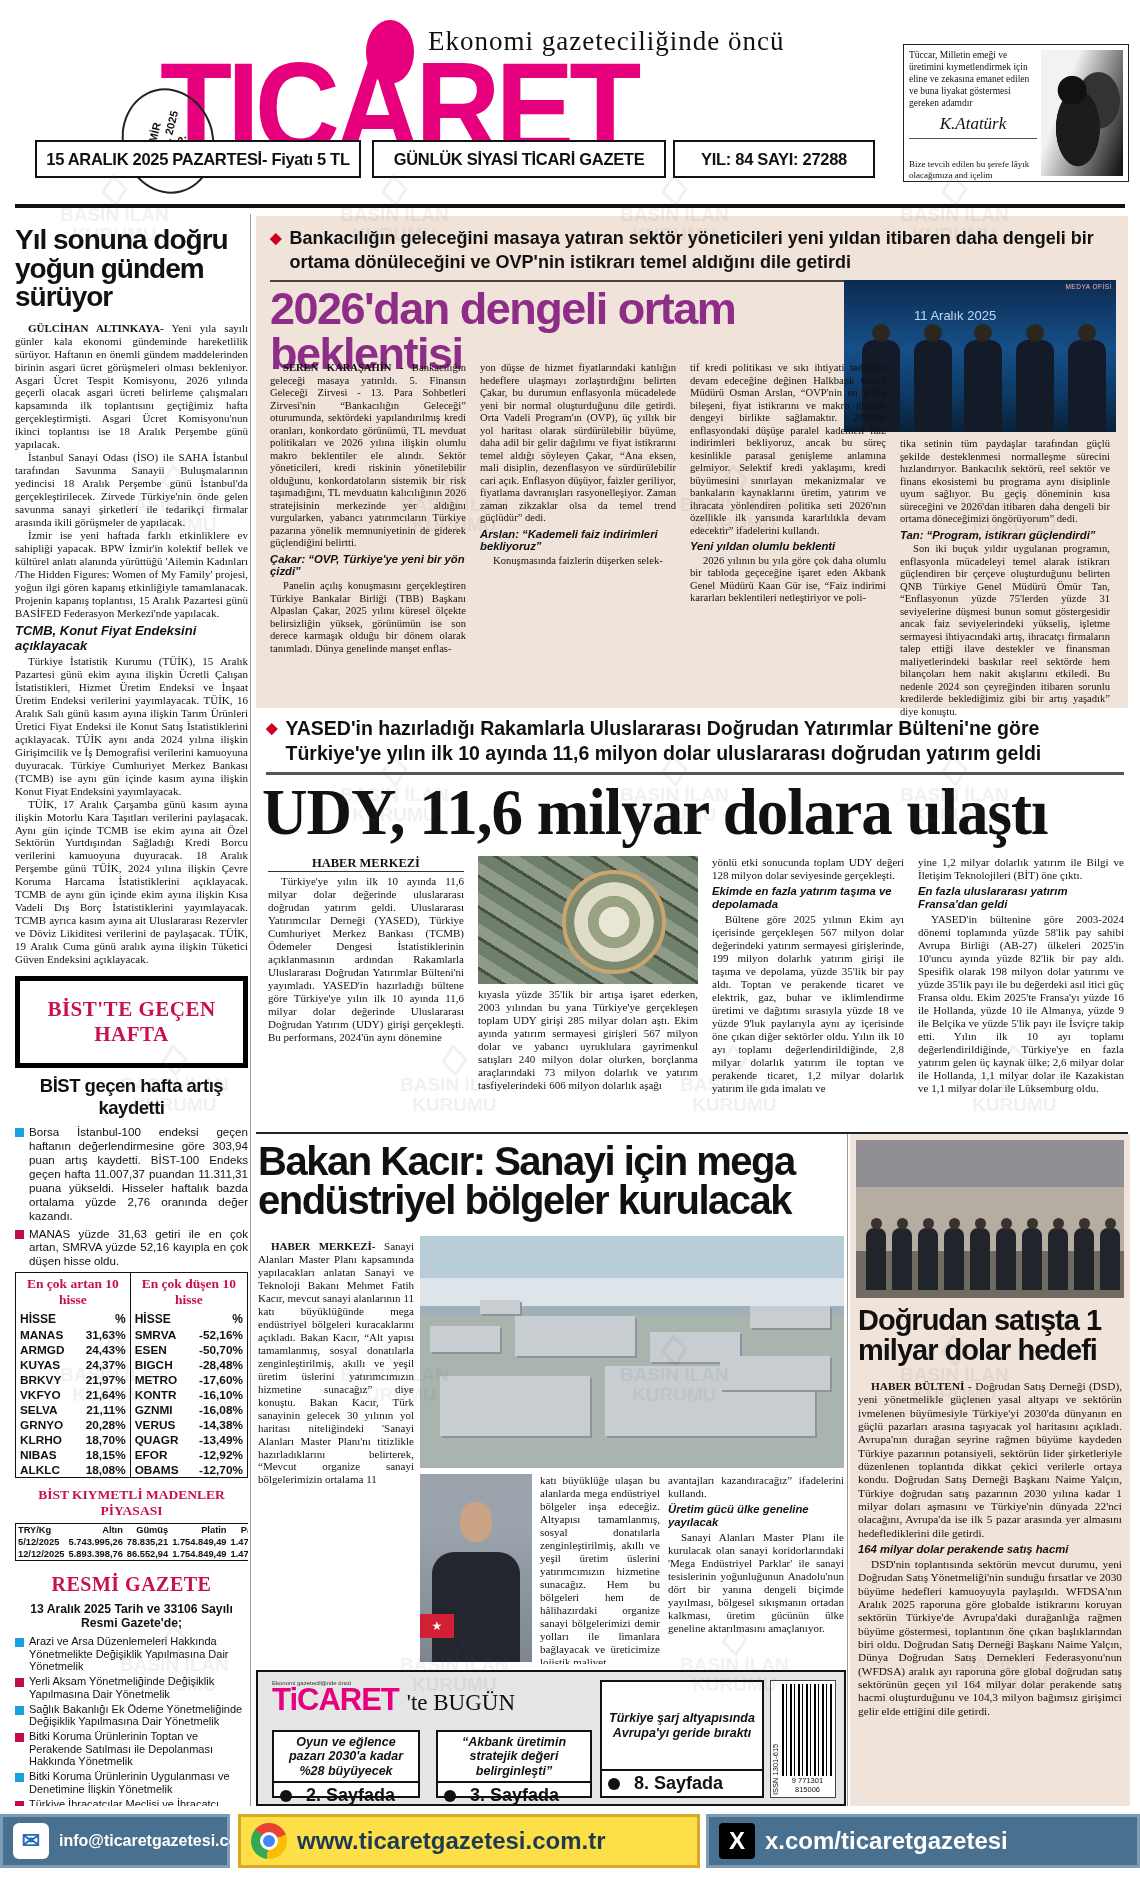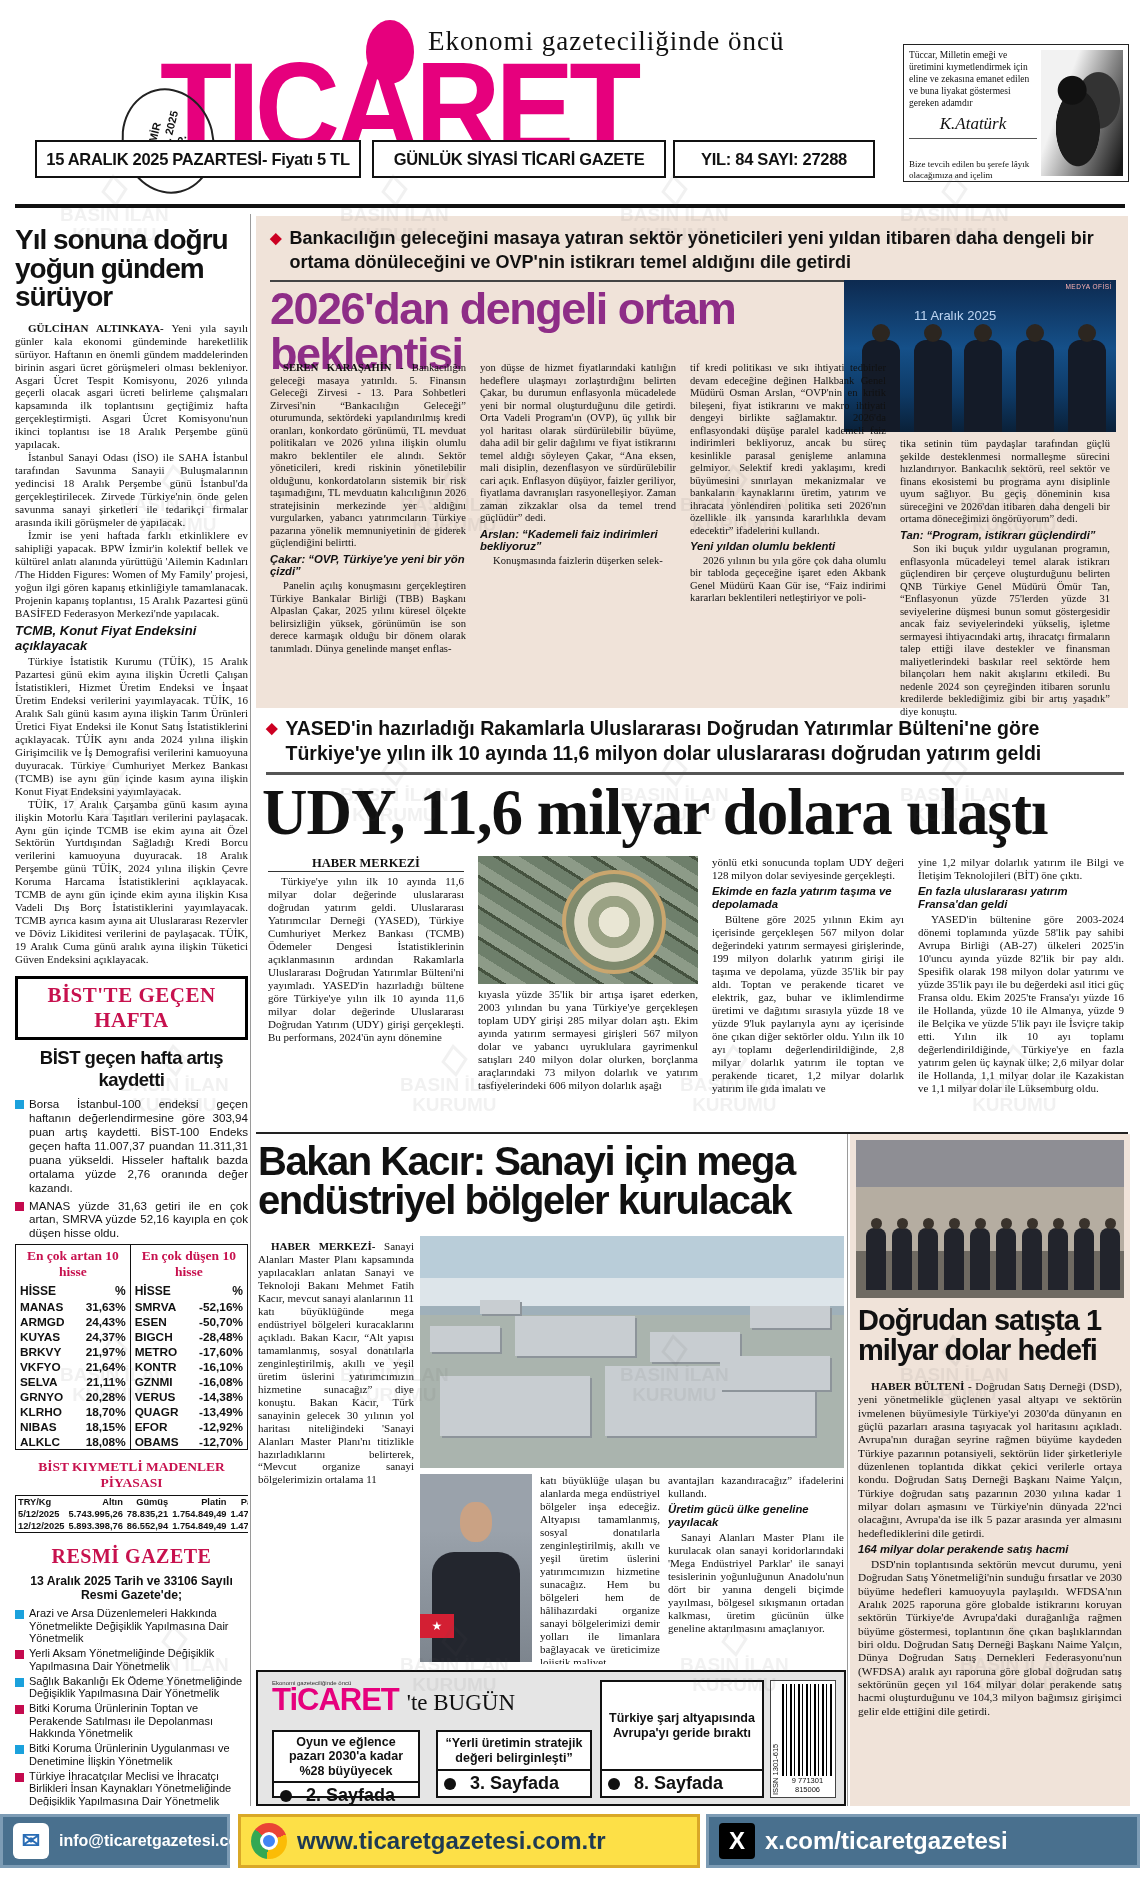--- a/index.html
+++ b/index.html
@@ -38,21 +38,21 @@
   #rule-top{left:15px;top:204px;width:1110px;height:4px;background:#111;}
   .vline{width:1px;background:#9a9a9a;}
 
   
   #left-col{left:15px;top:214px;width:233px;height:1592px;overflow:hidden;}
   #left-headline{font-family:"Liberation Sans",sans-serif;font-weight:bold;font-size:28px;
                  line-height:1.02;letter-spacing:-1px;margin:12px 0 10px;}
   .body-p{font-size:11px;line-height:1.18;margin:0;text-indent:13px;}
   .lead-sub{font-family:"Liberation Sans",sans-serif;font-weight:bold;font-style:italic;
             font-size:13px;margin:3px 0 2px;}
-  #bist-header{border:3px solid #000000;margin-top:10px;padding:4px 0;}
+  #bist-header{border:5px solid #000000;margin-top:10px;padding:16px 0;}
   #bist-header div{font-size:21px;font-weight:bold;letter-spacing:0.5px;}
   #bist-sub{font-family:"Liberation Sans",sans-serif;font-weight:bold;font-size:18.5px;
             margin:7px 0 6px;letter-spacing:-0.5px;}
   .bullet-item{display:flex;font-family:"Liberation Sans",sans-serif;font-size:11.6px;
                line-height:1.2;margin-bottom:4px;}
   .bullet-sq{flex:0 0 9px;height:9px;margin:3px 5px 0 0;}
   .sq-blue{background:#1ba1dc;}
   .sq-red{background:#c40a4e;}
   #stock-table{width:100%;border-collapse:collapse;border:1.5px solid #111;
                font-family:"Liberation Sans",sans-serif;margin-top:4px;}
@@ -136,21 +136,21 @@
          box-sizing:border-box;padding:6px;}
   #bugun-logo-row{position:absolute;left:14px;top:8px;}
   #bugun-logo-tag{font-size:6px;color:#333;font-family:"Liberation Sans",sans-serif;}
   #bugun-logo{font-family:"Liberation Sans",sans-serif;font-weight:bold;font-size:31px;
               color:#e6007d;letter-spacing:-1px;line-height:0.9;display:inline-block;}
   #bugun-suffix{font-size:23px;display:inline-block;margin-left:4px;}
   .teaser{position:absolute;background:#fff;border:2px solid #111;box-sizing:border-box;
           display:flex;flex-direction:column;}
   .teaser-text{flex:1;display:flex;align-items:center;justify-content:center;text-align:center;
       font-family:"Liberation Sans",sans-serif;font-weight:bold;font-size:12.5px;
-      line-height:1.15;padding:3px;}
+      line-height:1.15;padding:3px;font-style:italic;}
   .teaser-page{border-top:2px solid #111;font-family:"Liberation Sans",sans-serif;
       font-weight:bold;font-size:18px;padding:2px 6px;display:flex;align-items:center;}
   .teaser-page .dot{width:12px;height:12px;border-radius:50%;background:#111;margin-right:14px;}
   #barcode-box{position:absolute;right:8px;top:8px;width:64px;height:116px;background:#fff;
       border:1px solid #444;display:flex;}
   #issn{writing-mode:vertical-rl;transform:rotate(180deg);font-size:7.5px;
         font-family:"Liberation Sans",sans-serif;padding:2px 0;}
   #barcode-area{flex:1;display:flex;flex-direction:column;padding:3px 2px;}
   #bars{flex:1;background:repeating-linear-gradient(90deg,#000 0 2px,#fff 2px 4px,#000 4px 5px,#fff 5px 8px);}
   #barcode-num{font-size:7.5px;text-align:center;font-family:"Liberation Sans",sans-serif;}
@@ -499,21 +499,21 @@
       <span id="bugun-suffix" class="serif">'te BUGÜN</span>
     </div>
     <div class="teaser" style="left:14px;top:58px;width:148px;height:68px;">
       <div class="teaser-text">Oyun ve eğlence pazarı 2030'a kadar %28 büyüyecek</div>
       <div class="teaser-page">
           <span class="dot"></span>
           <span>2. Sayfada</span>
         </div>
     </div>
     <div class="teaser" style="left:178px;top:58px;width:156px;height:68px;">
-      <div class="teaser-text">“Yerli üretimin stratejik değeri belirginleşti”</div>
+      <div class="teaser-text">“Akbank üretimin stratejik değeri belirginleşti”</div>
       <div class="teaser-page">
           <span class="dot"></span>
           <span>3. Sayfada</span>
         </div>
     </div>
     <div class="teaser" style="left:342px;top:8px;width:164px;height:118px;">
       <div class="teaser-text">Türkiye şarj altyapısında Avrupa'yı geride bıraktı</div>
       <div class="teaser-page">
           <span class="dot"></span>
           <span>8. Sayfada</span>

